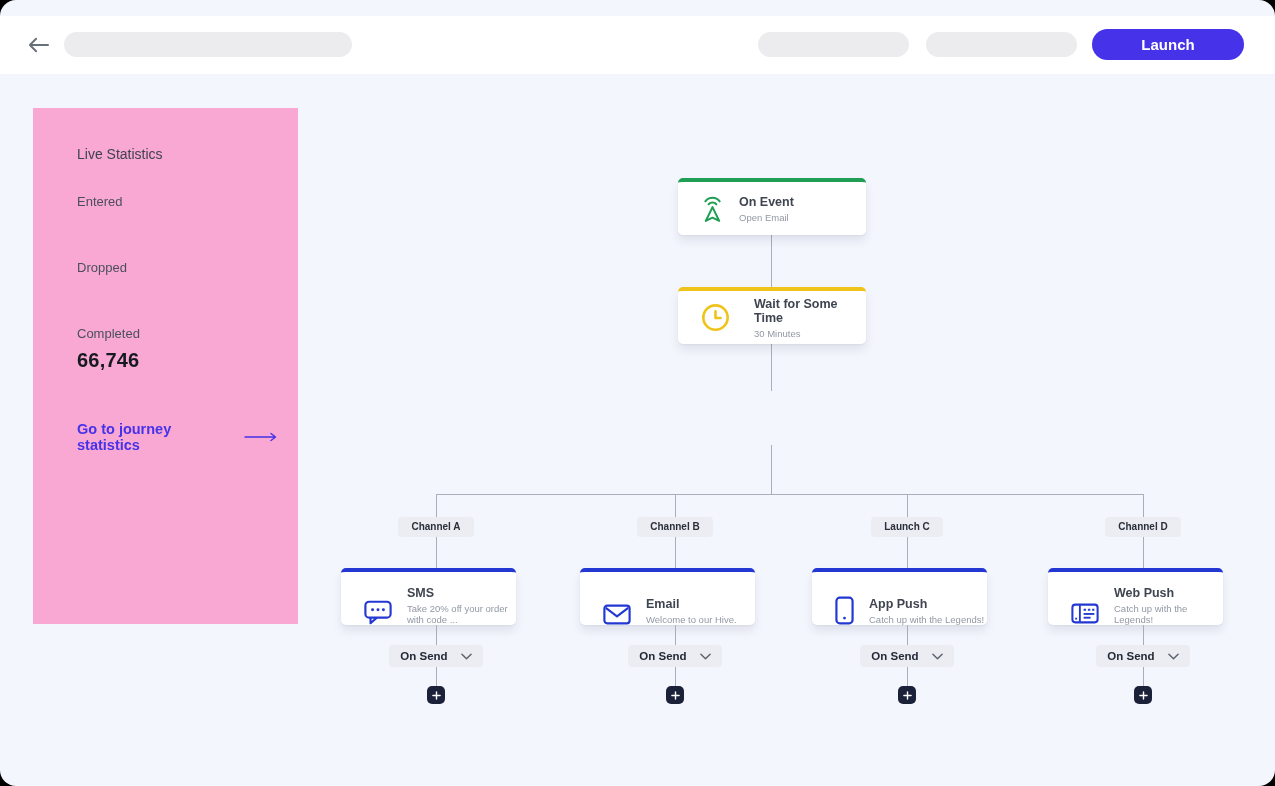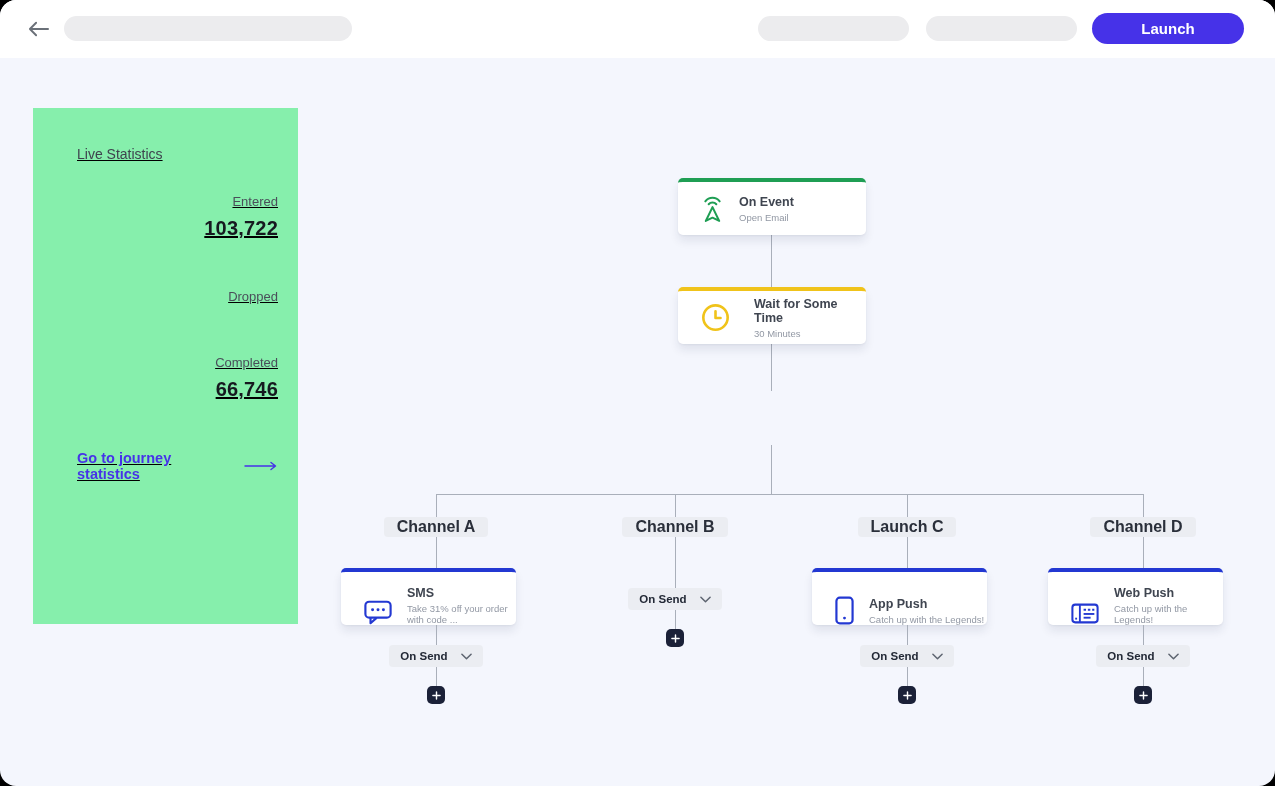--- a/index.html
+++ b/index.html
@@ -1,31 +1,31 @@
 <!DOCTYPE html>
 <html><head>
 <meta charset="utf-8">
 <style>
   html,body{margin:0;padding:0;background:#000;font-family:"Liberation Sans",sans-serif;}
   .window{position:relative;width:1275px;height:786px;background:#f4f6fd;border-radius:16px;overflow:hidden;}
 
   
-  .topbar{position:absolute;top:0;left:0;width:100%;height:58px;background:#ffffff;}
+  .topbar{position:absolute;top:16px;left:0;width:100%;height:58px;background:#ffffff;}
   .back-btn{position:absolute;left:28px;top:20px;width:24px;height:17px;display:flex;align-items:center;cursor:pointer;}
   .skeleton{position:absolute;top:16px;height:25px;background:#ececee;border-radius:12.5px;}
   .sk1{left:64px;width:288px;}
   .sk2{left:758px;width:151px;}
   .sk3{left:926px;width:151px;}
   .launch-btn{position:absolute;left:1092px;top:13px;width:152px;height:31px;background:#4632e8;border:none;border-radius:15.5px;
     color:#fff;font-size:15px;font-weight:700;font-family:"Liberation Sans",sans-serif;display:flex;align-items:center;justify-content:center;cursor:pointer;}
 
   
-  .stats-panel{position:absolute;left:33px;top:108px;width:265px;height:516px;background:#86efac;box-sizing:border-box;padding:38px 20px 0 44px;text-decoration:underline;}
+  .stats-panel{position:absolute;left:33px;top:108px;width:265px;height:516px;background:#f9a8d4;box-sizing:border-box;padding:38px 20px 0 44px;}
   .panel-title{font-size:14px;color:#3e434e;margin-bottom:32px;}
-  .stat-group{margin-bottom:50px;text-align:right;}
+  .stat-group{margin-bottom:50px;}
   .stat-label{font-size:13px;color:#4a4f5a;margin-bottom:7px;line-height:16px;}
   .stat-value{font-size:20px;font-weight:700;color:#16191f;line-height:22px;letter-spacing:.2px;}
   .stats-link{display:flex;align-items:center;gap:30px;color:#4632e8;font-size:14.5px;font-weight:700;margin-top:44px;cursor:pointer;text-decoration:none;}
 
   
   .vline{position:absolute;width:1px;background:#a9afba;}
   .hline{position:absolute;height:1px;background:#a9afba;}
 
   
   .node{background:#fff;border-radius:5px;border-top:4px solid #d946ef;height:53px;box-sizing:content-box;
@@ -37,21 +37,21 @@
   .node-sub{font-size:9.5px;color:#9298a4;}
   .accent-green{border-top-color:#1f9e54;} .accent-green .node-icon{color:#1f9e54;}
   .accent-yellow{border-top-color:#f0c31a;} .accent-yellow .node-icon{color:#f0c31a;}
   .accent-orange{border-top-color:#e8830c;} .accent-orange .node-icon{color:#e8830c;}
   .accent-blue{border-top-color:#2338d2;} .accent-blue .node-icon{color:#2338d2;}
 
   
   .branch{position:absolute;top:494px;width:190px;display:flex;flex-direction:column;align-items:center;}
   .branch .node{width:152px;align-self:stretch;align-items:flex-end;}
   .stub{width:1px;background:#a9afba;}
-  .branch-label{background:#ebedf2;border-radius:4px;padding:4px 13px;font-size:16px;font-weight:700;color:#2a2f3a;line-height:12px;cursor:pointer;}
+  .branch-label{background:#ebedf2;border-radius:4px;padding:4px 13px;font-size:10px;font-weight:700;color:#2a2f3a;line-height:12px;cursor:pointer;}
   .on-send{background:#ebedf2;border-radius:4px;height:22px;display:flex;align-items:center;gap:13px;padding:0 11px;cursor:pointer;}
   .on-send-label{font-size:11.5px;font-weight:700;color:#232936;}
   .plus-btn{width:18px;height:18px;background:#1b2138;border-radius:5px;display:flex;align-items:center;justify-content:center;cursor:pointer;border:none;}
 
   svg{display:block;}
 </style>
 </head>
 <body>
 
 <div class="window">
@@ -68,21 +68,20 @@
     <div class="skeleton sk2"></div>
     <div class="skeleton sk3"></div>
     <button class="launch-btn">Launch</button>
   </div>
 
   <div class="stats-panel">
     <div class="panel-title">Live Statistics</div>
 
     <div class="stat-group">
       <div class="stat-label">Entered</div>
-      <div class="stat-value">103,722</div>
     </div>
     <div class="stat-group">
       <div class="stat-label">Dropped</div>
     </div>
     <div class="stat-group">
       <div class="stat-label">Completed</div>
       <div class="stat-value">66,746</div>
     </div>
 
     <a class="stats-link">
@@ -137,21 +136,21 @@
         <svg viewBox="0 0 30 26" width="28" height="25" stroke="currentColor">
           <rect x="1.5" y="1.5" width="27" height="17" rx="4" fill="none" stroke-width="2.3"></rect>
           <path d="M7 18.8 V24.5 L13.5 18.8" fill="none" stroke-width="2.3" stroke-linejoin="round"></path>
           <circle cx="9.2" cy="10" r="1.6" fill="currentColor" stroke="none"></circle>
           <circle cx="15" cy="10" r="1.6" fill="currentColor" stroke="none"></circle>
           <circle cx="20.8" cy="10" r="1.6" fill="currentColor" stroke="none"></circle>
         </svg>
       </span>
       <span class="node-texts">
         <span class="node-title">SMS</span>
-        <span class="node-sub">Take 31% off your order with code ...</span>
+        <span class="node-sub">Take 20% off your order with code ...</span>
       </span>
     </div>
     <div class="stub" style="height:20px;"></div>
     <div class="on-send">
       <span class="on-send-label">On Send</span>
       <span>
         <svg viewBox="0 0 12 7" width="11" height="7">
             <path d="M1 1 L6 6 L11 1" fill="none" stroke="#5d6470" stroke-width="1.6" stroke-linecap="round" stroke-linejoin="round"></path>
           </svg>
       </span>
@@ -163,20 +162,32 @@
             <path d="M5 1 V9 M1 5 H9" stroke="#ffffff" stroke-width="1.6" stroke-linecap="round"></path>
           </svg>
       </span>
     </button>
   </div>
 
   <div class="branch" style="left:580px;">
     <div class="stub" style="height:23px;"></div>
     <div class="branch-label">Channel B</div>
     <div class="stub" style="height:31px;"></div>
+    <div class="node accent-blue">
+      <span class="node-icon">
+        <svg viewBox="0 0 30 22" width="28" height="21" stroke="currentColor">
+          <rect x="1.5" y="1.5" width="27" height="19" rx="3" fill="none" stroke-width="2.3"></rect>
+          <path d="M3 4 L15 13 L27 4" fill="none" stroke-width="2.3" stroke-linejoin="round"></path>
+        </svg>
+      </span>
+      <span class="node-texts">
+        <span class="node-title">Email</span>
+        <span class="node-sub">Welcome to our Hive.</span>
+      </span>
+    </div>
     <div class="stub" style="height:20px;"></div>
     <div class="on-send">
       <span class="on-send-label">On Send</span>
       <span>
         <svg viewBox="0 0 12 7" width="11" height="7">
             <path d="M1 1 L6 6 L11 1" fill="none" stroke="#5d6470" stroke-width="1.6" stroke-linecap="round" stroke-linejoin="round"></path>
           </svg>
       </span>
     </div>
     <div class="stub" style="height:19px;"></div>

